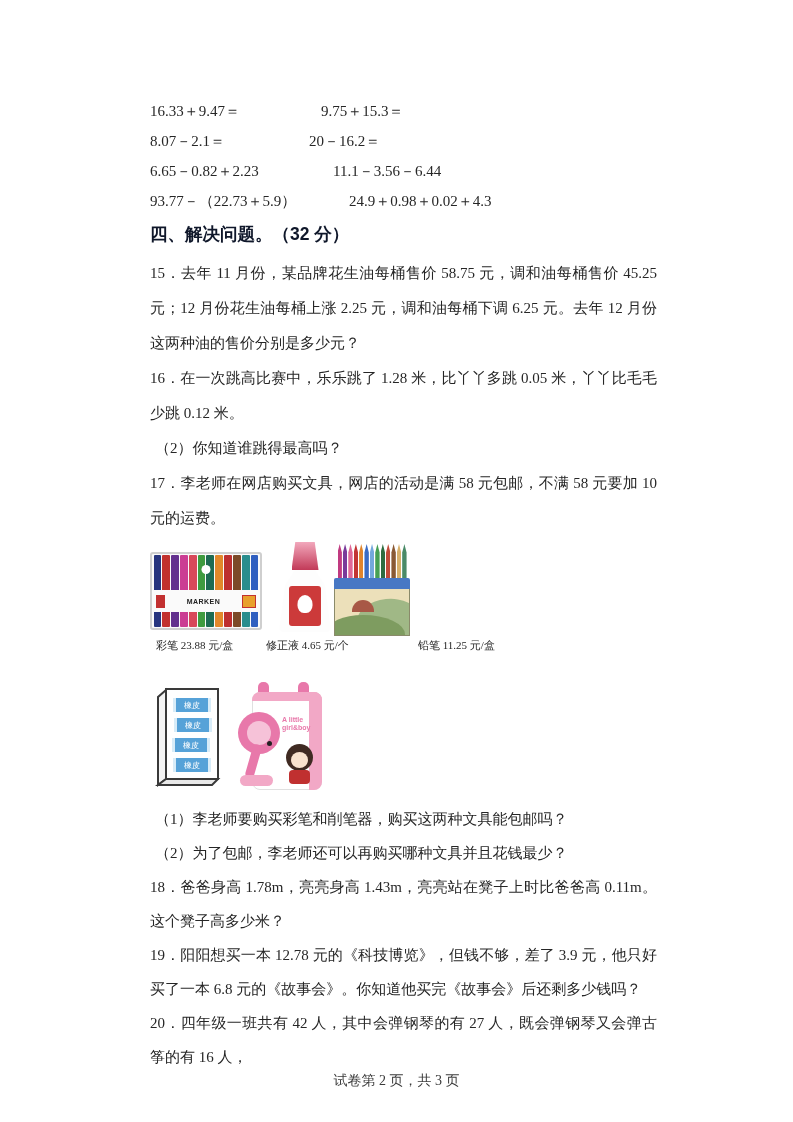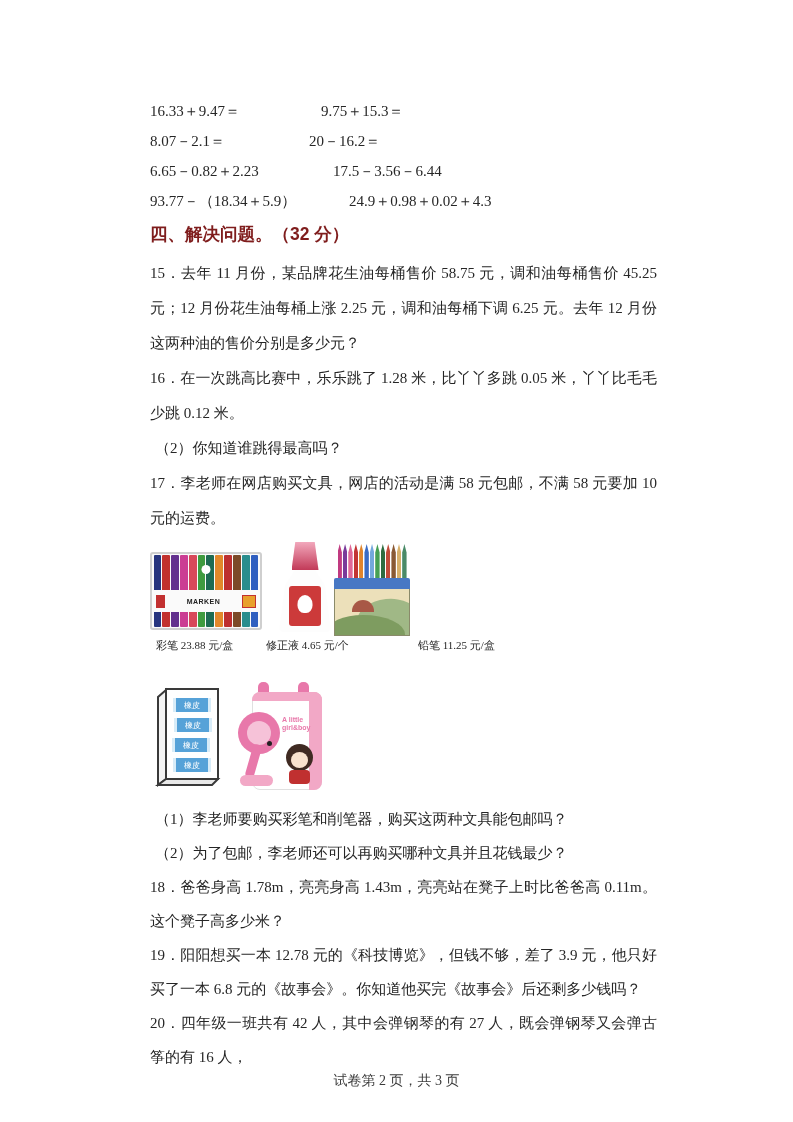--- a/index.html
+++ b/index.html
@@ -16,21 +16,21 @@
   .content { padding: 96px 100px 0 114px; }
 
   
   .calc-line { font-size: 15px; line-height: 30px; white-space: nowrap; }
   .calc-line .c1 { display: inline-block; }
   .w171 { width: 171px; } .w159 { width: 159px; } .w183 { width: 183px; } .w199 { width: 199px; }
   .q-title { font-size: 15px; line-height: 30px; }
 
   .sec-heading {
     font-family: "Liberation Sans", "DejaVu Sans", sans-serif;
-    font-weight: bold; font-size: 17.5px; line-height: 32px; color: #7f1d1d;
+    font-weight: bold; font-size: 17.5px; line-height: 32px; color: #0f172a;
     margin-top: 2px;
   }
 
   .para { font-size: 15px; line-height: 35px; text-align: justify; }
   .para.tight { line-height: 34px; }
   .sub-line { font-size: 15px; line-height: 35px; padding-left: 5px; }
   .sub-line.tight { line-height: 34px; }
   .mt6 { margin-top: 6px; }
 
   
@@ -125,24 +125,24 @@
   <div class="content">
 
     <div class="calc-line">
       <span class="c1 w171">16.33＋9.47＝</span><span>9.75＋15.3＝</span>
     </div>
     <div class="calc-line">
       <span class="c1 w159">8.07－2.1＝</span><span>20－16.2＝</span>
     </div>
 
     <div class="calc-line">
-      <span class="c1 w183">6.65－0.82＋2.23</span><span>17.5－3.56－6.44</span>
-    </div>
-    <div class="calc-line">
-      <span class="c1 w199">93.77－（18.34＋5.9）</span><span>24.9＋0.98＋0.02＋4.3</span>
+      <span class="c1 w183">6.65－0.82＋2.23</span><span>11.1－3.56－6.44</span>
+    </div>
+    <div class="calc-line">
+      <span class="c1 w199">93.77－（22.73＋5.9）</span><span>24.9＋0.98＋0.02＋4.3</span>
     </div>
 
     <div class="sec-heading">四、解决问题。（32 分）</div>
 
     <div class="para mt6">15．去年 11 月份，某品牌花生油每桶售价 58.75 元，调和油每桶售价 45.25 元；12 月份花生油每桶上涨 2.25 元，调和油每桶下调 6.25 元。去年 12 月份这两种油的售价分别是多少元？</div>
 
     <div class="para">16．在一次跳高比赛中，乐乐跳了 1.28 米，比丫丫多跳 0.05 米，丫丫比毛毛少跳 0.12 米。</div>
     <div class="sub-line">（2）你知道谁跳得最高吗？</div>
 
     <div class="para">17．李老师在网店购买文具，网店的活动是满 58 元包邮，不满 58 元要加 10 元的运费。</div>

